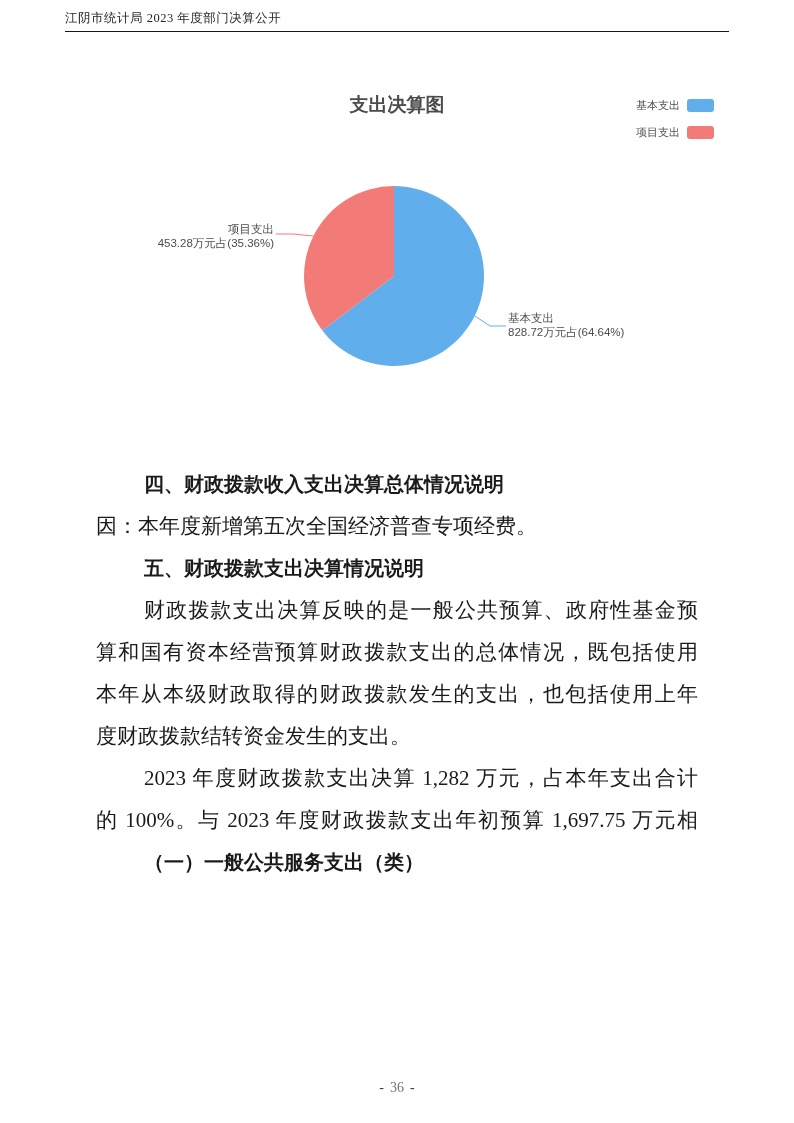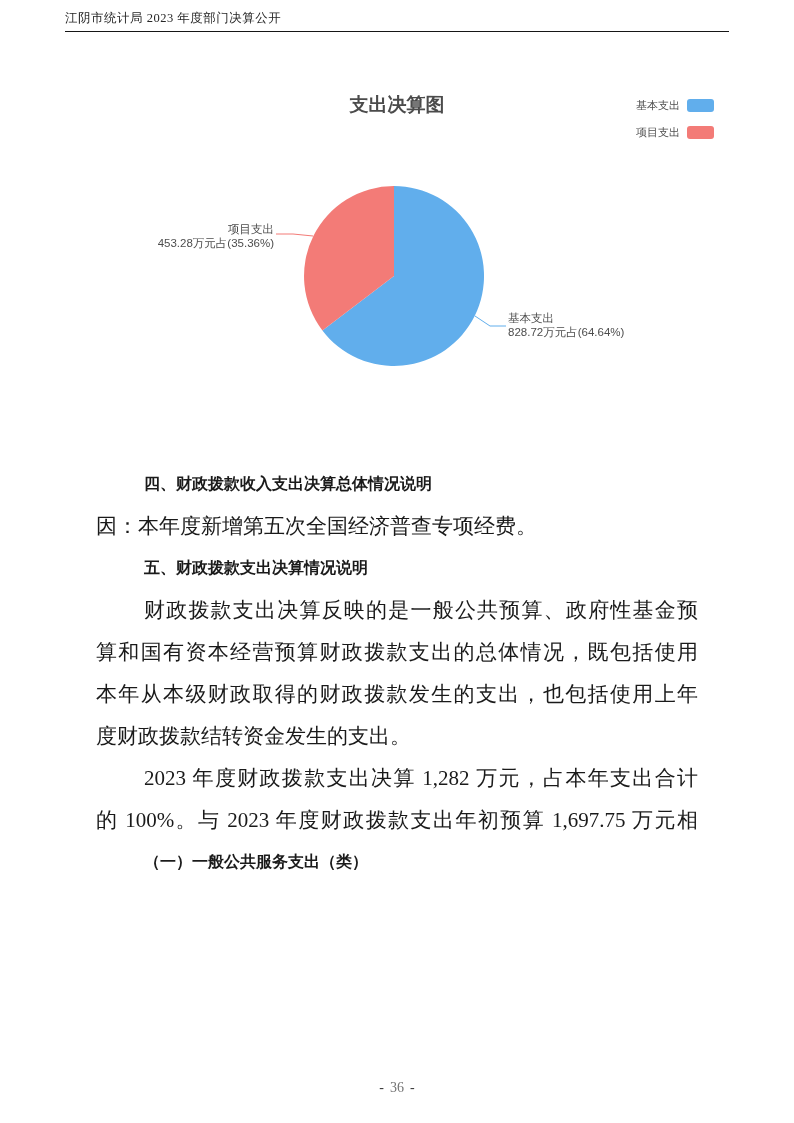--- a/index.html
+++ b/index.html
@@ -36,21 +36,21 @@
   .legend-swatch{width:27px;height:13px;border-radius:3px;display:inline-block;}
   .pie-svg{position:absolute;left:0;top:0;width:794px;height:346px;}
   
   .doc-body{
     position:absolute;left:96px;top:463px;width:602px;
     font-size:21px;line-height:42px;
   }
   .line{height:42px;white-space:nowrap;}
   .line.jfull{white-space:normal;text-align:justify;text-align-last:justify;text-justify:inter-character;}
   .line.indent{text-indent:48px;}
-  .line.heading{font-weight:700;font-size:16px;}
+  .line.heading{font-weight:700;font-size:20px;}
   
   .doc-footer{
     position:absolute;left:0;top:1080px;width:794px;
     text-align:center;font-size:14px;color:#3a3a3a;
   }
   .doc-footer .pagenum{color:#737373;margin:0 6px;}
 </style>
 </head>
 <body>
 

